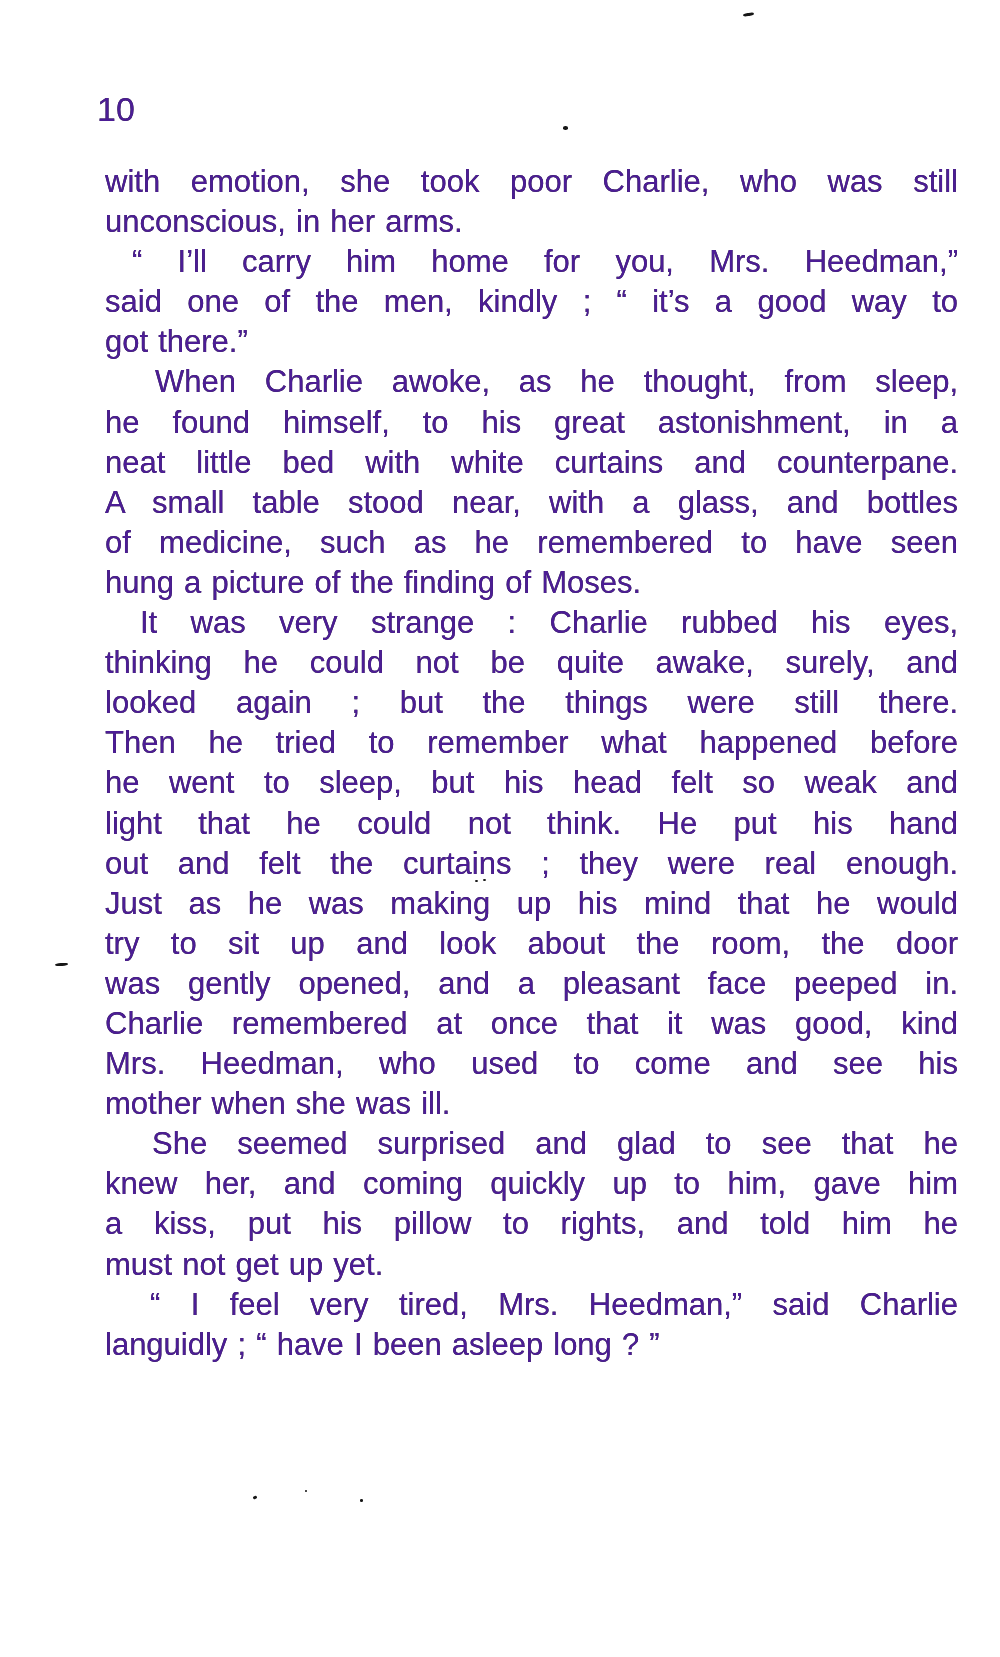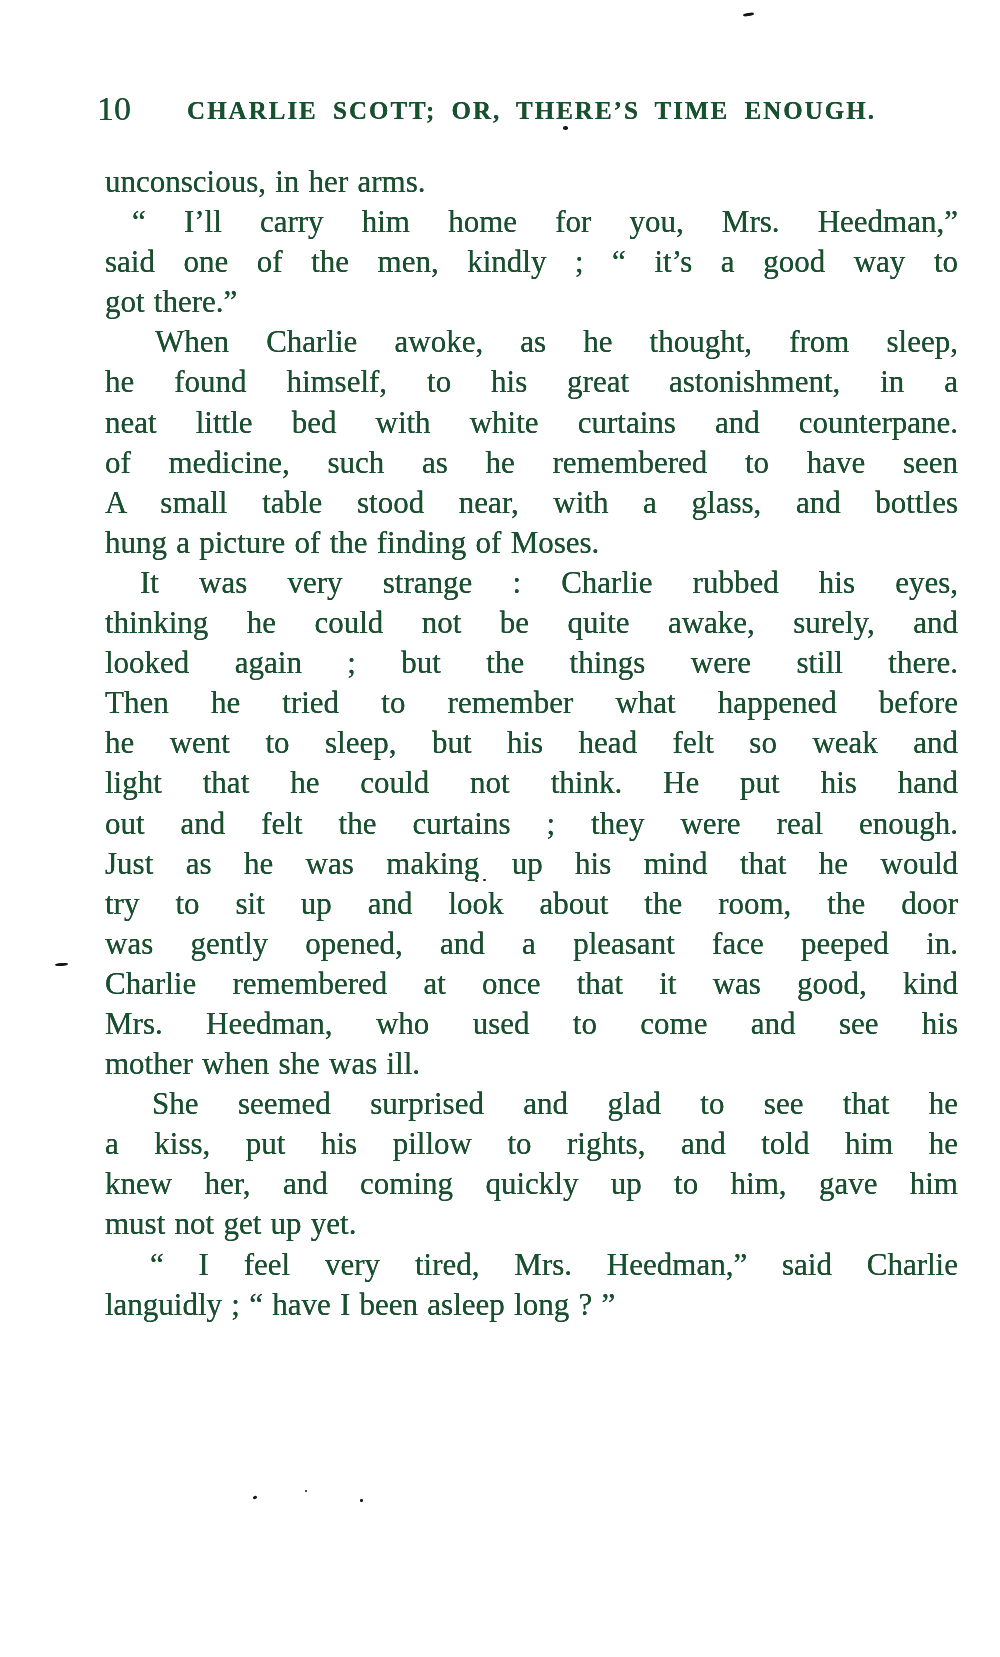--- a/index.html
+++ b/index.html
@@ -1,22 +1,22 @@
 <!DOCTYPE html>
 <html><head>
 <meta charset="utf-8">
 <style>
   html, body { margin: 0; padding: 0; background: #ffffff; }
   .page {
     position: relative;
     width: 1000px;
     height: 1502px;
     background: #ffffff;
-    color: #14532d;
-    font-family: Liberation Serif, serif;
+    color: #4c1d95;
+    font-family: Liberation Sans, sans-serif;
     overflow: hidden;
   }
   
   .page-number {
     position: absolute;
     left: 97px;
     top: 92px;
     font-size: 34px;
     line-height: 34px;
     text-shadow: 0 0 0.6px rgba(0,0,0,0.85);
@@ -63,58 +63,58 @@
     border-radius: 45%;
   }
 </style>
 </head>
 <body>
 
 <div class="page">
 
   <div class="page-number">10</div>
 
-  <div class="running-title">CHARLIE SCOTT; OR, THERE’S TIME ENOUGH.</div>
 
   <div class="page-body">
       <div class="para">
+        <div class="line">with emotion, she took poor Charlie, who was still</div>
         <div class="line last">unconscious, in her arms.</div>
       </div>
       <div class="para">
         <div class="line" style="padding-left: 27px;">“ I’ll carry him home for you, Mrs. Heedman,”</div>
         <div class="line">said one of the men, kindly ; “ it’s a good way to</div>
         <div class="line last">got there.”</div>
       </div>
       <div class="para">
         <div class="line" style="padding-left: 50px;">When Charlie awoke, as he thought, from sleep,</div>
         <div class="line">he found himself, to his great astonishment, in a</div>
         <div class="line">neat little bed with white curtains and counterpane.</div>
+        <div class="line">A small table stood near, with a glass, and bottles</div>
         <div class="line">of medicine, such as he remembered to have seen</div>
-        <div class="line">A small table stood near, with a glass, and bottles</div>
         <div class="line last">hung a picture of the finding of Moses.</div>
       </div>
       <div class="para">
         <div class="line" style="padding-left: 35px;">It was very strange : Charlie rubbed his eyes,</div>
         <div class="line">thinking he could not be quite awake, surely, and</div>
         <div class="line">looked again ; but the things were still there.</div>
         <div class="line">Then he tried to remember what happened before</div>
         <div class="line">he went to sleep, but his head felt so weak and</div>
         <div class="line">light that he could not think. He put his hand</div>
         <div class="line">out and felt the curtains ; they were real enough.</div>
         <div class="line">Just as he was making up his mind that he would</div>
         <div class="line">try to sit up and look about the room, the door</div>
         <div class="line">was gently opened, and a pleasant face peeped in.</div>
         <div class="line">Charlie remembered at once that it was good, kind</div>
         <div class="line">Mrs. Heedman, who used to come and see his</div>
         <div class="line last">mother when she was ill.</div>
       </div>
       <div class="para">
         <div class="line" style="padding-left: 47px;">She seemed surprised and glad to see that he</div>
+        <div class="line">knew her, and coming quickly up to him, gave him</div>
         <div class="line">a kiss, put his pillow to rights, and told him he</div>
-        <div class="line">knew her, and coming quickly up to him, gave him</div>
         <div class="line last">must not get up yet.</div>
       </div>
       <div class="para">
         <div class="line" style="padding-left: 45px;">“ I feel very tired, Mrs. Heedman,” said Charlie</div>
         <div class="line last">languidly ; “ have I been asleep long ? ”</div>
       </div>
     </div>
 
   <div id="scan-noise">
       <div class="mark" style="left: 743px; top: 13px; width: 11px; height: 3px; transform: rotate(-10deg);"></div>

